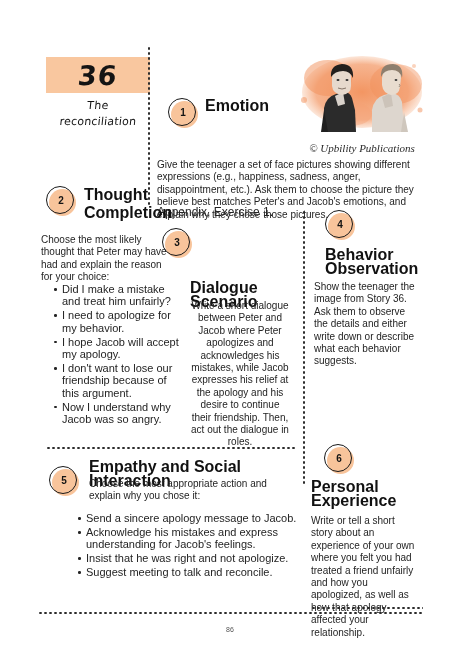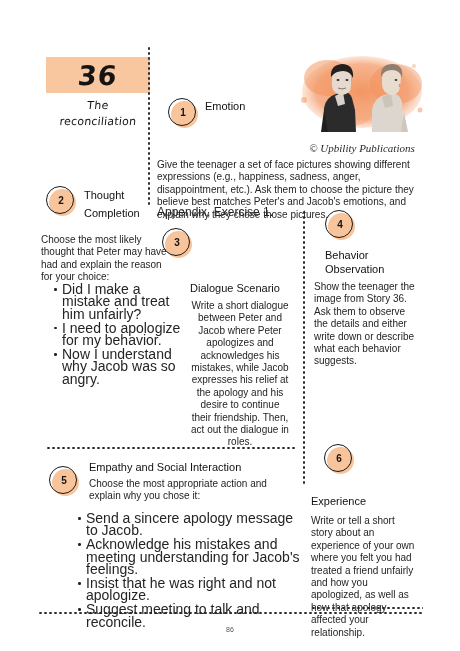--- a/index.html
+++ b/index.html
@@ -51,30 +51,30 @@
     border:1.4px solid #1a1a1a;background:transparent;
     display:flex;align-items:center;justify-content:center;
   }
   .badge .num{
     font-size:10px;font-weight:700;color:#141414;line-height:1;
     position:relative;left:1px;top:1px;
   }
 
   
   .sec-title{
-    position:absolute;font-weight:400;font-size:11px;line-height:14px;color:#111;
+    position:absolute;font-weight:700;font-size:16px;line-height:14px;color:#111;
   }
   .body-txt{
     position:absolute;font-size:10px;line-height:12.4px;color:#242424;
   }
   .small-note{position:absolute;font-size:12px;line-height:10px;color:#242424;}
 
   ul.bullets{position:absolute;margin:0;padding:0 0 0 11px;list-style:none;}
   ul.bullets li{
-    font-size:14px;line-height:12.4px;color:#242424;margin:0 0 1.5px 0;position:relative;
+    font-size:11px;line-height:12.4px;color:#242424;margin:0 0 1.5px 0;position:relative;
     padding-left:7px;
   }
   ul.bullets li:before{
     content:"";position:absolute;left:-1px;top:5px;width:2.6px;height:2.6px;
     border-radius:50%;background:#242424;
   }
 
   
   .illo{position:absolute;left:288px;top:48px;width:148px;height:92px;}
   .illo svg{display:block;width:100%;height:100%;}
@@ -165,20 +165,22 @@
     <div class="ring">
       <span class="num">2</span>
     </div>
   </div>
   <div class="sec-title" style="left:84px;top:188px;width:80px;">Thought</div>
   <div class="sec-title" style="left:84px;top:206px;width:80px;">Completion</div>
   <div class="body-txt" style="left:41px;top:234px;width:126px;">Choose the most likely thought that Peter may have had and explain the reason for your choice:</div>
   <ul class="bullets" style="left:44px;top:283px;width:126px;">
       <li>Did I make a mistake and treat him unfairly?</li>
       <li>I need to apologize for my behavior.</li>
+      <li>I hope Jacob will accept my apology.</li>
+      <li>I don't want to lose our friendship because of this argument.</li>
       <li>Now I understand why Jacob was so angry.</li>
     </ul>
 
   <div class="badge" style="left:162px;top:228px;">
     <div class="disc"></div>
     <div class="ring">
       <span class="num">3</span>
     </div>
   </div>
   <div class="sec-title" style="left:190px;top:281px;width:110px;">Dialogue Scenario</div>
@@ -197,29 +199,30 @@
   <div class="badge" style="left:49px;top:466px;">
     <div class="disc"></div>
     <div class="ring">
       <span class="num">5</span>
     </div>
   </div>
   <div class="sec-title" style="left:89px;top:460px;width:210px;">Empathy and Social Interaction</div>
   <div class="body-txt" style="left:89px;top:478px;width:200px;">Choose the most appropriate action and explain why you chose it:</div>
   <ul class="bullets" style="left:68px;top:512px;width:225px;">
       <li>Send a sincere apology message to Jacob.</li>
-      <li>Acknowledge his mistakes and meeting understanding for Jacob's feelings.</li>
+      <li>Acknowledge his mistakes and express understanding for Jacob's feelings.</li>
       <li>Insist that he was right and not apologize.</li>
       <li>Suggest meeting to talk and reconcile.</li>
     </ul>
 
   <div class="badge" style="left:324px;top:444px;">
     <div class="disc"></div>
     <div class="ring">
       <span class="num">6</span>
     </div>
   </div>
+  <div class="sec-title" style="left:311px;top:480px;width:100px;">Personal</div>
   <div class="sec-title" style="left:311px;top:494px;width:100px;">Experience</div>
   <div class="body-txt" style="left:311px;top:515px;width:104px;">Write or tell a short story about an experience of your own where you felt you had treated a friend unfairly and how you apologized, as well as how that apology affected your relationship.</div>
 
   <div class="footer-num">86</div>
 
 </div>
 
 </body></html>

